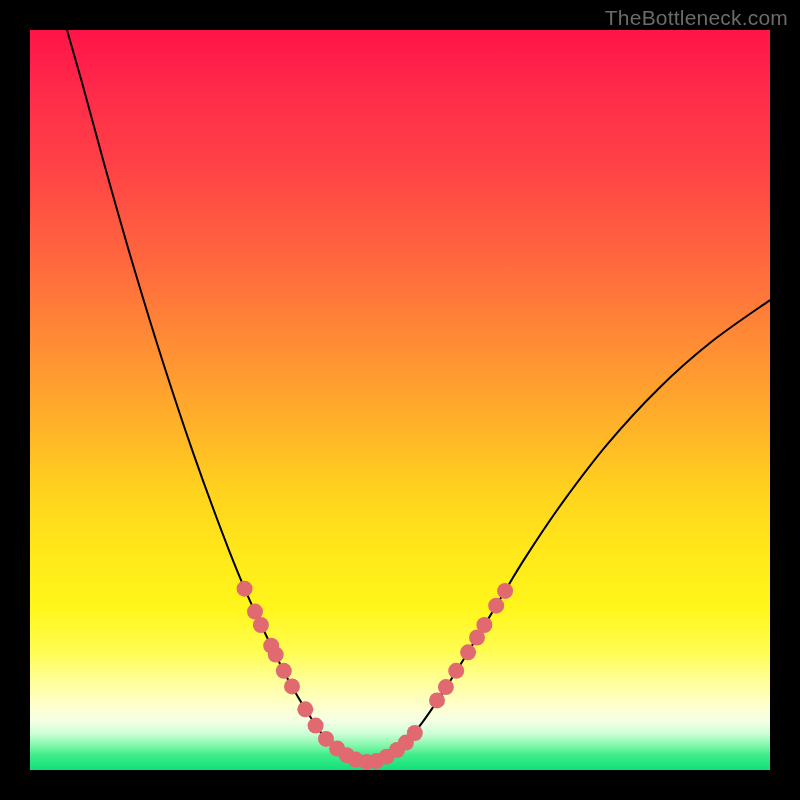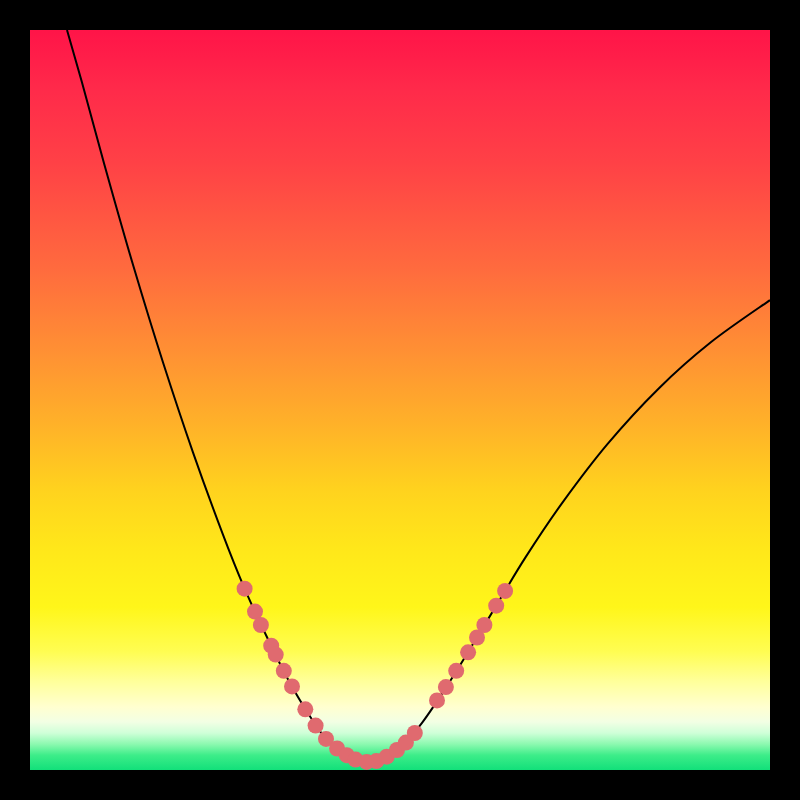--- a/index.html
+++ b/index.html
@@ -70,20 +70,21 @@
   }
   .dot {
     fill: #e06a6f;
     stroke: none;
   }
 </style>
 </head>
 <body>
 
 <div class="frame">
+  <div class="watermark">TheBottleneck.com</div>
   <div class="plot">
     <svg class="curve" viewBox="0 0 740 740">
       <path id="main-curve" class="curve-path" d="M 37.0 0.0 C 39.5 8.6, 45.6 29.6, 51.8 51.8 C 58.0 74.0, 65.4 102.4, 74.0 133.2 C 82.6 164.0, 93.7 203.5, 103.6 236.8 C 113.5 270.1, 123.3 302.2, 133.2 333.0 C 143.1 363.8, 152.9 393.4, 162.8 421.8 C 172.7 450.2, 183.8 480.4, 192.4 503.2 C 201.0 526.0, 207.2 541.4, 214.6 558.7 C 222.0 576.0, 229.4 591.4, 236.8 606.8 C 244.2 622.2, 251.6 637.6, 259.0 651.2 C 266.4 664.8, 275.0 678.6, 281.2 688.2 C 287.4 697.8, 291.1 703.2, 296.0 708.9 C 300.9 714.6, 305.9 718.8, 310.8 722.2 C 315.7 725.7, 321.3 728.0, 325.6 729.6 C 329.9 731.2, 333.0 731.7, 336.7 731.9 C 340.4 732.0, 343.5 731.9, 347.8 730.4 C 352.1 728.9, 357.7 726.3, 362.6 723.0 C 367.5 719.6, 372.5 715.5, 377.4 710.4 C 382.3 705.3, 386.0 701.0, 392.2 692.6 C 398.4 684.3, 407.0 671.4, 414.4 660.1 C 421.8 648.7, 428.0 638.6, 436.6 624.6 C 445.2 610.5, 456.3 592.0, 466.2 575.7 C 476.1 559.4, 484.7 544.1, 495.8 526.9 C 506.9 509.6, 519.2 490.9, 532.8 472.1 C 546.4 453.4, 561.2 433.4, 577.2 414.4 C 593.2 395.4, 611.7 375.2, 629.0 358.2 C 646.3 341.1, 662.3 327.0, 680.8 312.3 C 699.3 297.6, 730.1 277.1, 740.0 270.1"></path>
       <g id="dots">
           <circle cx="214.6" cy="558.7" r="8" class="dot" fill="#e06a6f"></circle>
           <circle cx="225.0" cy="581.6" r="8" class="dot" fill="#e06a6f"></circle>
           <circle cx="230.9" cy="595.0" r="8" class="dot" fill="#e06a6f"></circle>
           <circle cx="241.2" cy="615.7" r="8" class="dot" fill="#e06a6f"></circle>
           <circle cx="245.7" cy="624.6" r="8" class="dot" fill="#e06a6f"></circle>
           <circle cx="253.8" cy="640.8" r="8" class="dot" fill="#e06a6f"></circle>

